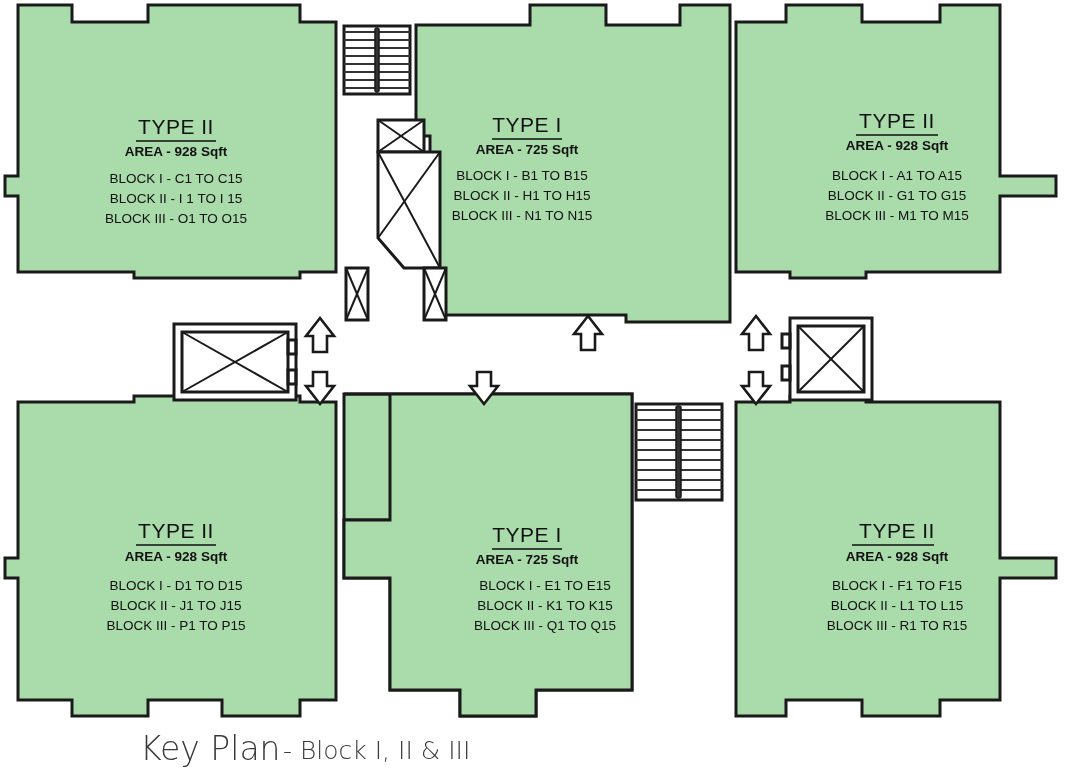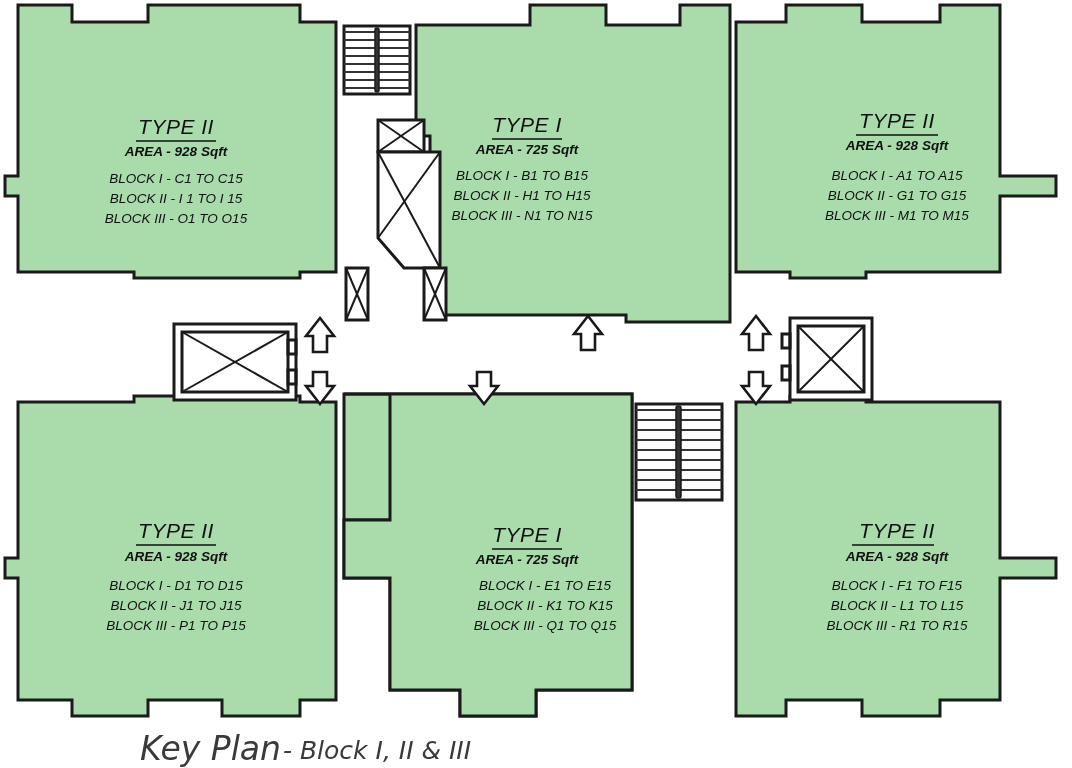--- a/index.html
+++ b/index.html
@@ -10,21 +10,20 @@
   body {
     width: 1072px;
     height: 768px;
     font-family: "Liberation Sans", sans-serif;
     overflow: hidden;
   }
   #plan-root {
     position: relative;
     width: 1072px;
     height: 768px;
-    font-style: italic;
   }
   svg.plan-svg {
     display: block;
     width: 1072px;
     height: 768px;
   }
   .unit-fill {
     fill: #a9dbab;
     stroke: #1a1a1a;
     stroke-width: 3;

